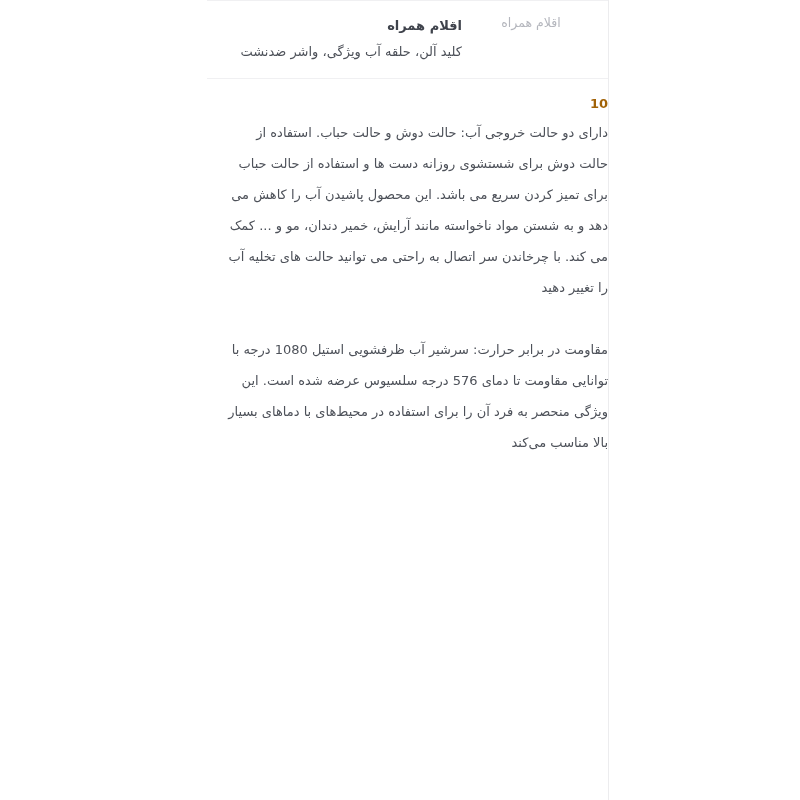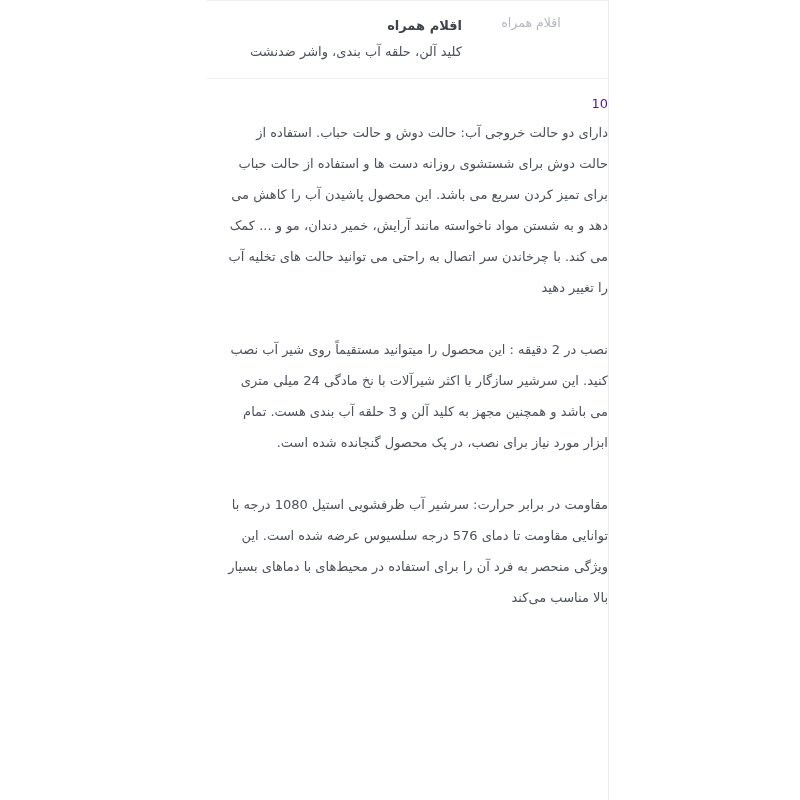--- a/index.html
+++ b/index.html
@@ -78,22 +78,22 @@
     font-weight: bold;
     color: #3f434c;
     display: block;
   }
   .spec-value .v-plain {
     font-weight: normal;
     color: #4d5159;
     display: block;
   }
   .spec-value .v-num {
-    color: #4c1d95;
-    font-weight: normal;
+    color: #a16207;
+    font-weight: bold;
     display: block;
   }
 
   
   .desc-body {
     color: #4d5159;
     font-size: 13px;
     line-height: 31px;
     text-align: right;
     padding-left: 10px;
@@ -112,31 +112,30 @@
 <div class="page">
 
   <div class="vertical-rule"></div>
 
   <div class="spec-area">
 
     <div class="spec-row row-divider-top">
       <div class="spec-label">اقلام همراه</div>
       <div class="spec-value">
         <span class="v-strong">اقلام همراه</span>
-        <span class="v-plain">کلید آلن، حلقه آب بندی، واشر ضدنشت</span>
+        <span class="v-plain">کلید آلن، حلقه آب ویژگی، واشر ضدنشت</span>
       </div>
     </div>
 
     <div class="spec-row row-divider-top">
       <div class="spec-value">
         <span class="v-num">10</span>
 
         <div class="desc-body">
           <p>دارای دو حالت خروجی آب: حالت دوش و حالت حباب. استفاده از حالت دوش برای شستشوی روزانه دست ها و استفاده از حالت حباب برای تمیز کردن سریع می باشد. این محصول پاشیدن آب را کاهش می دهد و به شستن مواد ناخواسته مانند آرایش، خمیر دندان، مو و ... کمک می کند. با چرخاندن سر اتصال به راحتی می توانید حالت های تخلیه آب را تغییر دهید</p>
-          <p>نصب در 2 دقیقه : این محصول را میتوانید مستقیماً روی شیر آب نصب کنید. این سرشیر سازگار با اکثر شیرآلات با نخ مادگی 24 میلی متری می باشد و همچنین مجهز به کلید آلن و 3 حلقه آب بندی هست. تمام ابزار مورد نیاز برای نصب، در پک محصول گنجانده شده است.</p>
           <p>مقاومت در برابر حرارت: سرشیر آب ظرفشویی استیل 1080 درجه با توانایی مقاومت تا دمای 576 درجه سلسیوس عرضه شده است. این ویژگی منحصر به فرد آن را برای استفاده در محیط‌های با دماهای بسیار بالا مناسب می‌کند</p>
 
         </div>
       </div>
     </div>
 
   </div>
 </div>
 
 </body></html>

